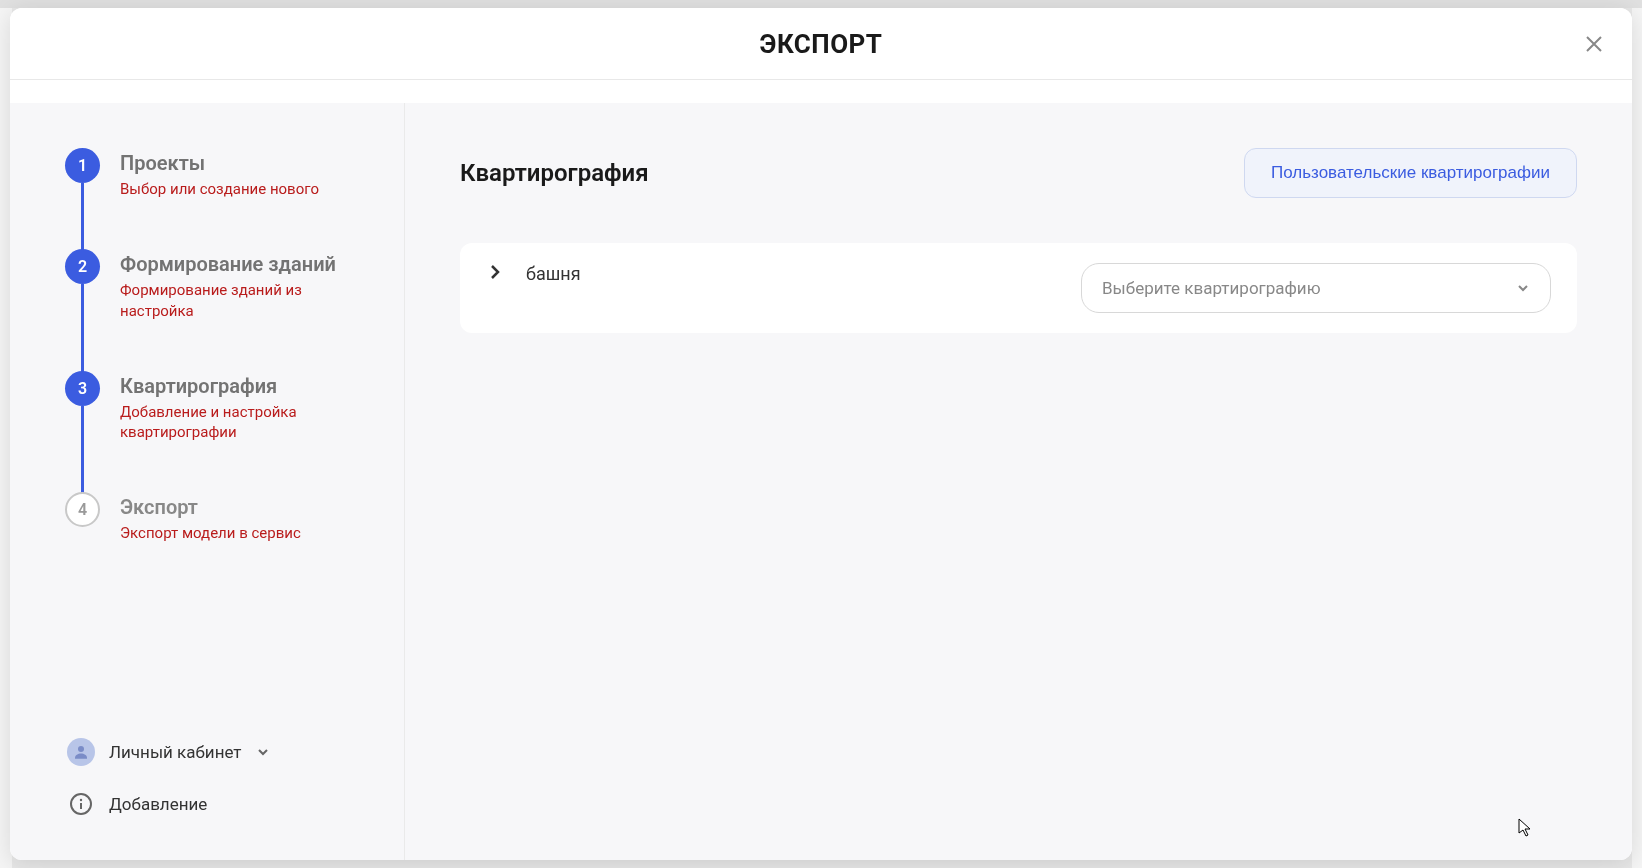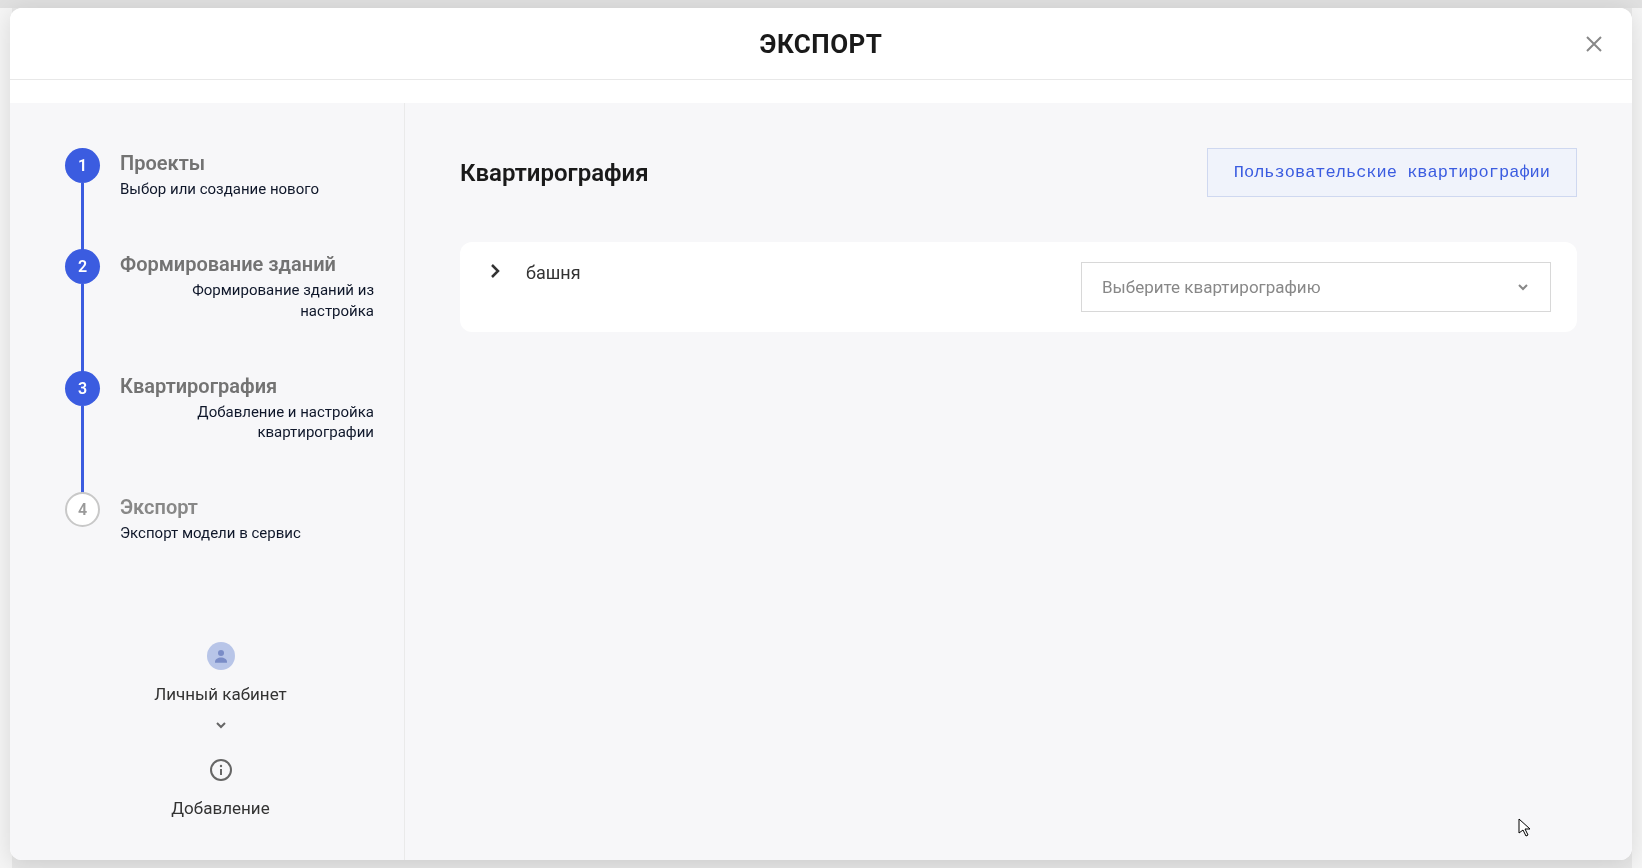--- a/index.html
+++ b/index.html
@@ -125,38 +125,36 @@
     .step-content { padding-top: 3px; }
     .step-title {
       font-size: 20px;
       font-weight: 600;
       color: #737373;
       margin-bottom: 4px;
     }
     .step.inactive .step-title { color: #888; }
     .step-desc {
       font-size: 15px;
-      color: #0f172a;
+      color: #b91c1c;
       line-height: 1.35;
-      text-align: right;
     }
     
     .sidebar-bottom {
       margin-top: auto;
       padding-left: 2px;
     }
     .sidebar-link {
       display: flex;
       align-items: center;
       gap: 14px;
       padding: 12px 0;
       font-size: 17px;
       color: #333;
       cursor: pointer;
-      flex-direction: column;
     }
     .avatar-icon {
       width: 28px;
       height: 28px;
       background: #b8c5e8;
       border-radius: 50%;
       display: flex;
       align-items: center;
       justify-content: center;
     }
@@ -188,26 +186,25 @@
     }
     .page-title {
       font-size: 24px;
       font-weight: 600;
       color: #1a1a1a;
     }
     .secondary-btn {
       padding: 14px 26px;
       background: #f0f3fb;
       border: 1px solid #cfd8f0;
-      border-radius: 0;
+      border-radius: 12px;
       color: #3b5ce0;
       font-size: 17px;
       font-weight: 500;
       cursor: pointer;
-      font-family: Liberation Mono, monospace;
     }
     
     .item-row {
       background: #fff;
       border-radius: 12px;
       padding: 20px 26px;
       display: flex;
       align-items: flex-start;
       gap: 22px;
     }
@@ -217,21 +214,21 @@
     }
     .item-label {
       font-size: 18px;
       color: #333;
       flex: 1;
     }
     .select-box {
       width: 470px;
       padding: 14px 20px;
       border: 1px solid #d8d8d8;
-      border-radius: 0;
+      border-radius: 18px;
       background: #fff;
       display: flex;
       align-items: center;
       justify-content: space-between;
       cursor: pointer;
     }
     .select-placeholder {
       font-size: 17px;
       color: #888;
     }

